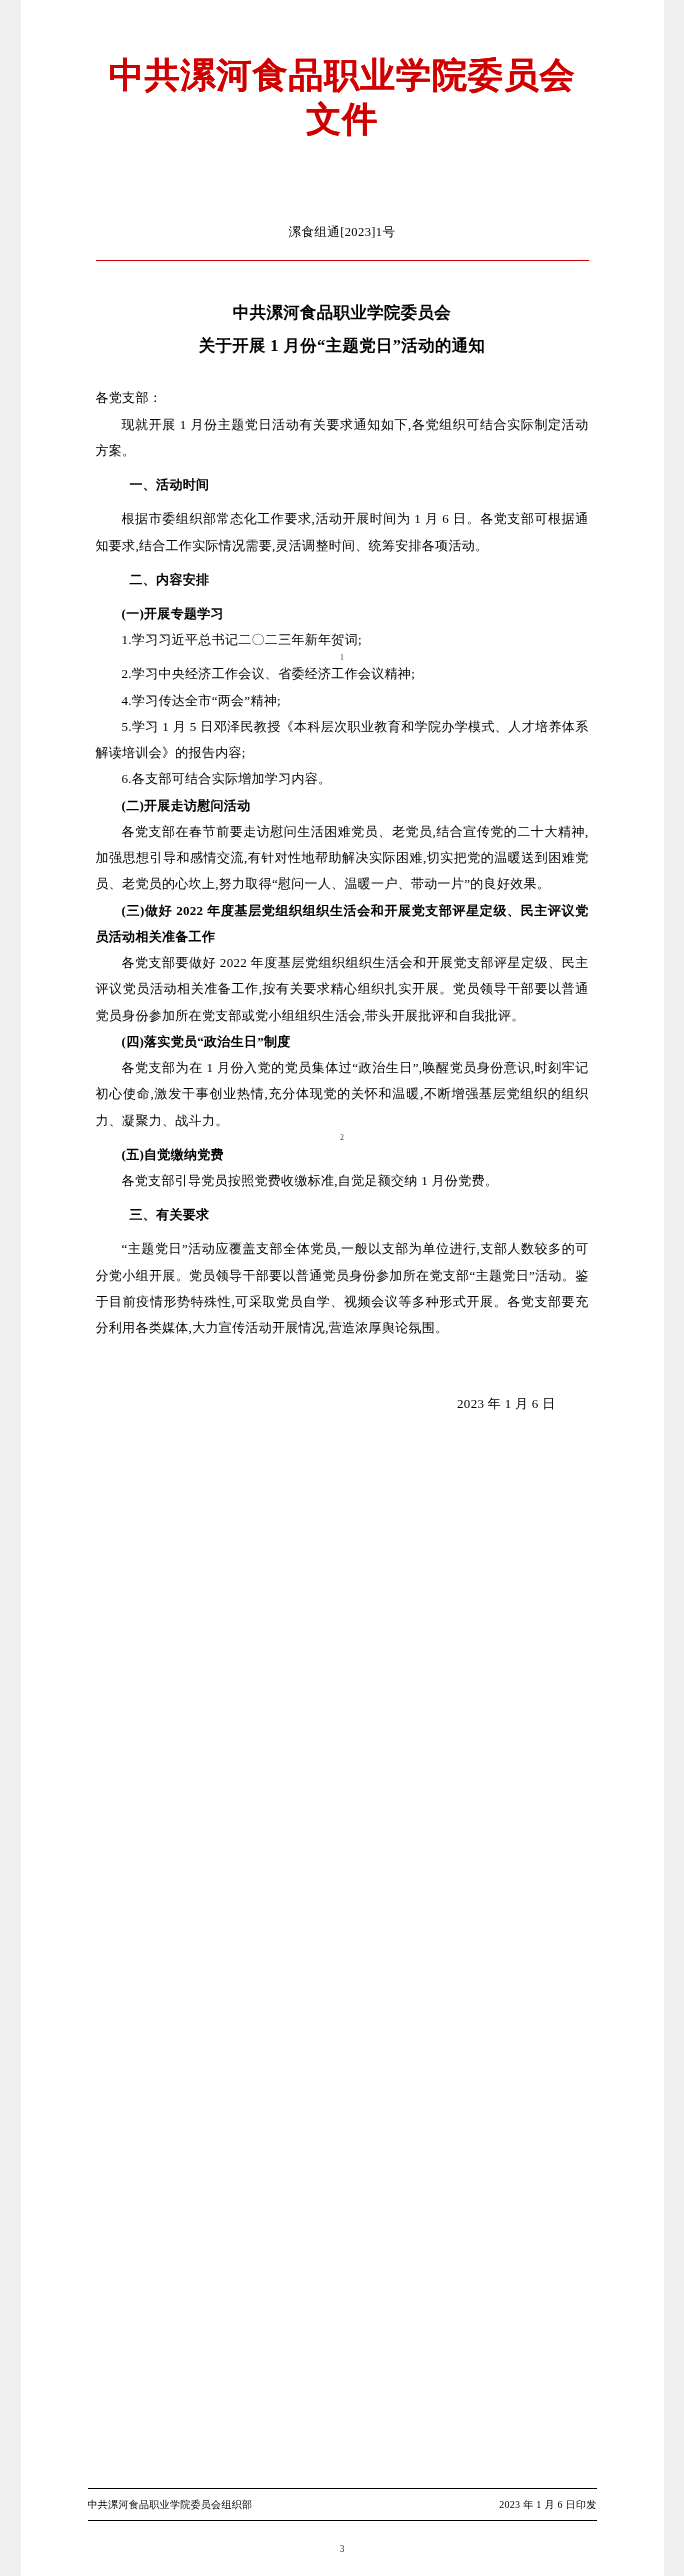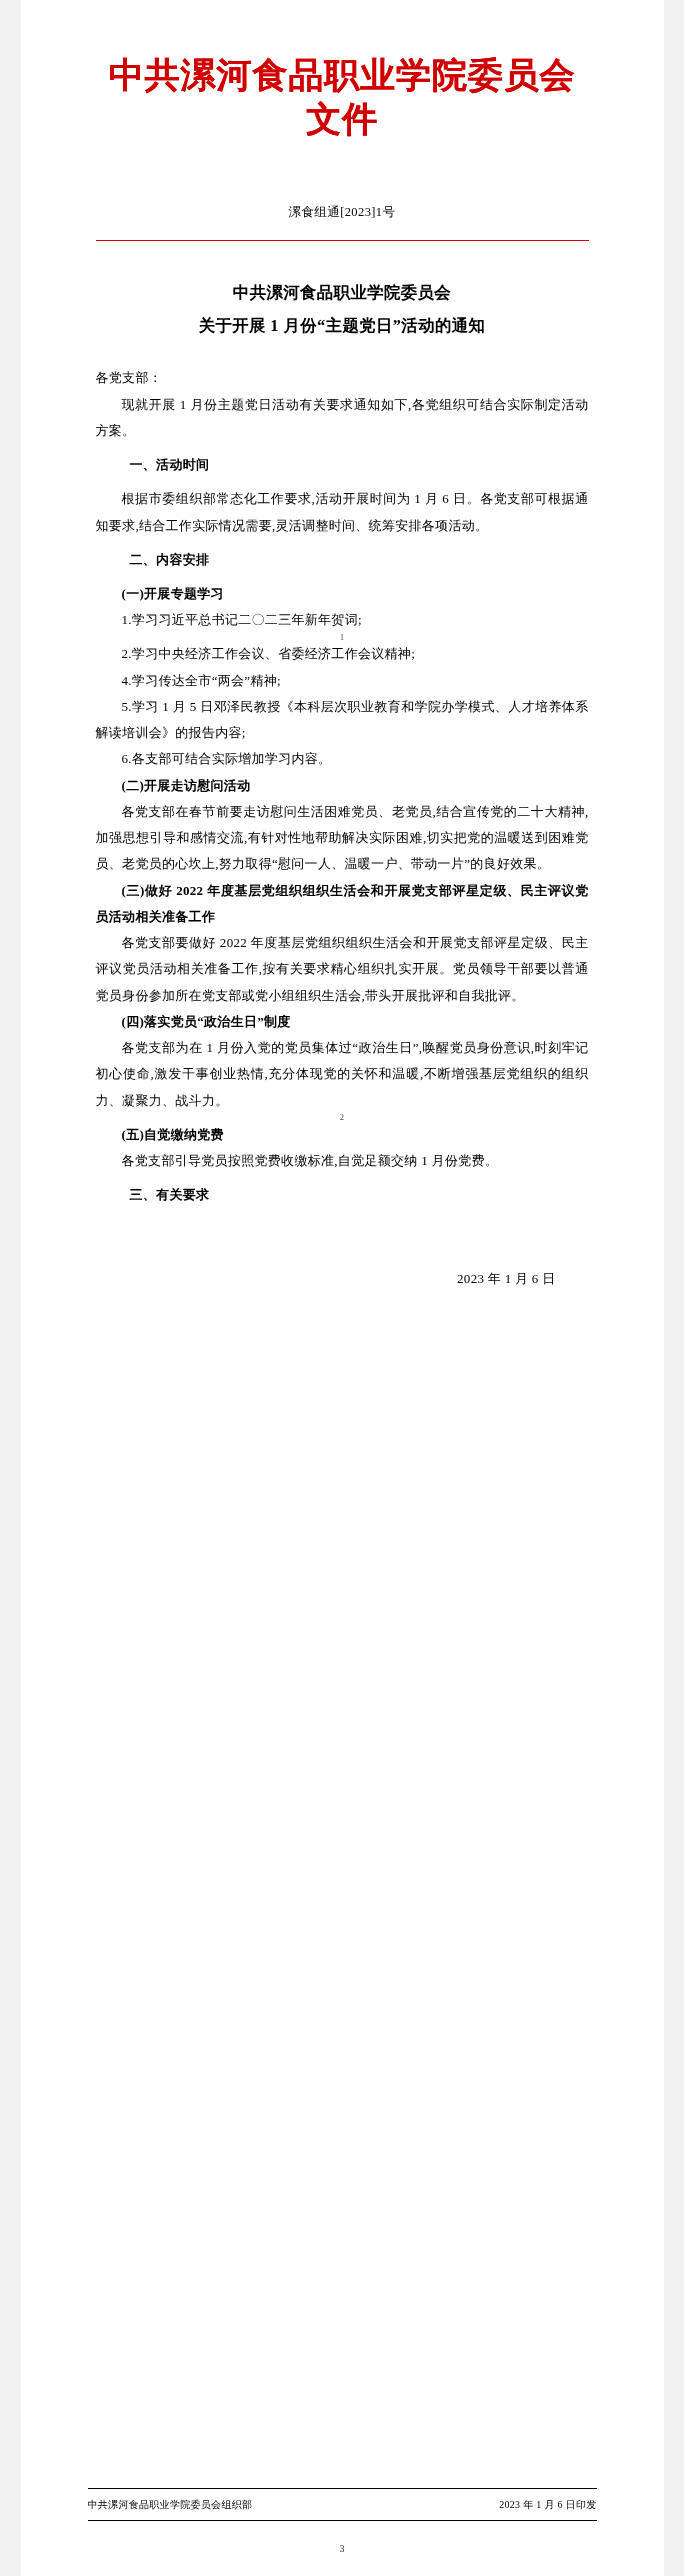--- a/index.html
+++ b/index.html
@@ -28,21 +28,21 @@
     font-weight: bold;
     font-size: 35px;
     letter-spacing: 0.9px;
     line-height: 1.25;
     margin-top: 19px;
     text-shadow: 0.4px 0 0 #d00000;
   }
   .doc-number {
     text-align: center;
     font-size: 12.5px;
-    margin-top: 63px;
+    margin-top: 83px;
     letter-spacing: 0.4px;
     color: #000;
   }
   .red-rule {
     height: 1.7px;
     background: #d00000;
     margin-top: 19px;
     margin-bottom: 36px;
   }
   .title-block {
@@ -171,20 +171,21 @@
       <p class="p-indent">各党支部要做好 2022 年度基层党组织组织生活会和开展党支部评星定级、民主评议党员活动相关准备工作,按有关要求精心组织扎实开展。党员领导干部要以普通党员身份参加所在党支部或党小组组织生活会,带头开展批评和自我批评。</p>
 
       <p class="h-sub">(四)落实党员“政治生日”制度</p>
       <p class="p-indent">各党支部为在 1 月份入党的党员集体过“政治生日”,唤醒党员身份意识,时刻牢记初心使命,激发干事创业热情,充分体现党的关怀和温暖,不断增强基层党组织的组织力、凝聚力、战斗力。</p>
       <p class="tiny-marker">2</p>
 
       <p class="h-sub">(五)自觉缴纳党费</p>
       <p class="p-indent">各党支部引导党员按照党费收缴标准,自觉足额交纳 1 月份党费。</p>
 
       <p class="h-sec">三、有关要求</p>
+      <p class="p-indent">“主题党日”活动应覆盖支部全体党员,一般以支部为单位进行,支部人数较多的可分党小组开展。党员领导干部要以普通党员身份参加所在党支部“主题党日”活动。鉴于目前疫情形势特殊性,可采取党员自学、视频会议等多种形式开展。各党支部要充分利用各类媒体,大力宣传活动开展情况,营造浓厚舆论氛围。</p>
 
       <div class="spacer-2"></div>
 
       <p class="date-line">2023 年 1 月 6 日</p>
     </div>
   </div>
 
   <div class="footer-wrap">
     <div class="footer-rule"></div>
     <div class="footer-row">

